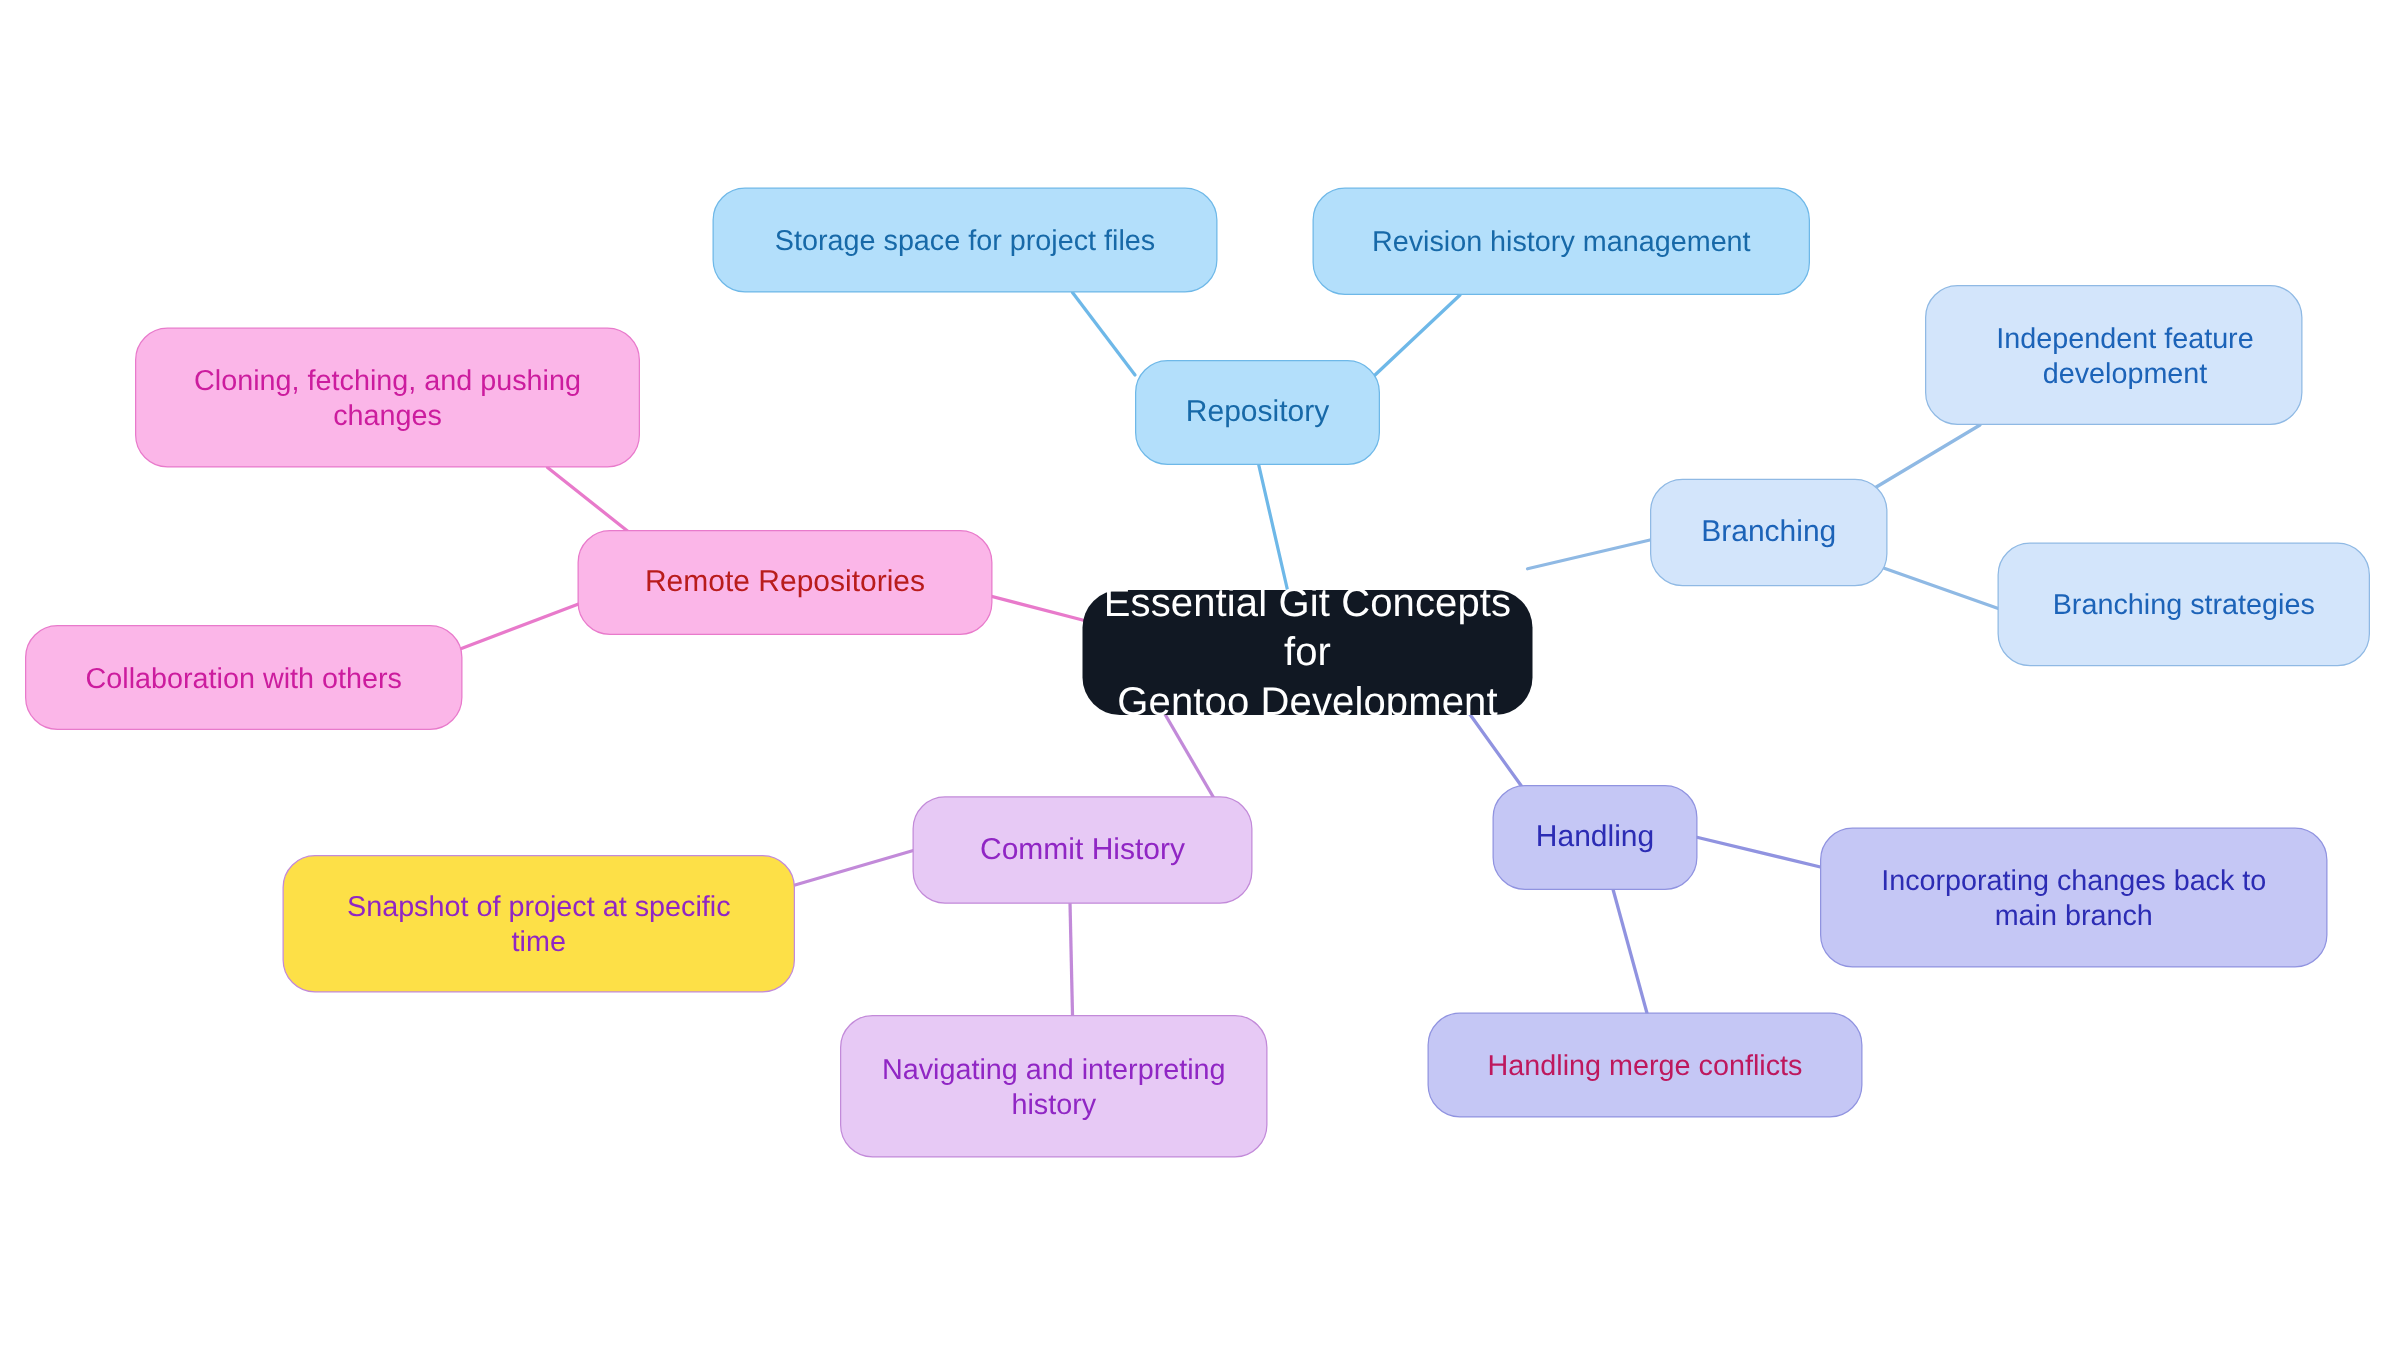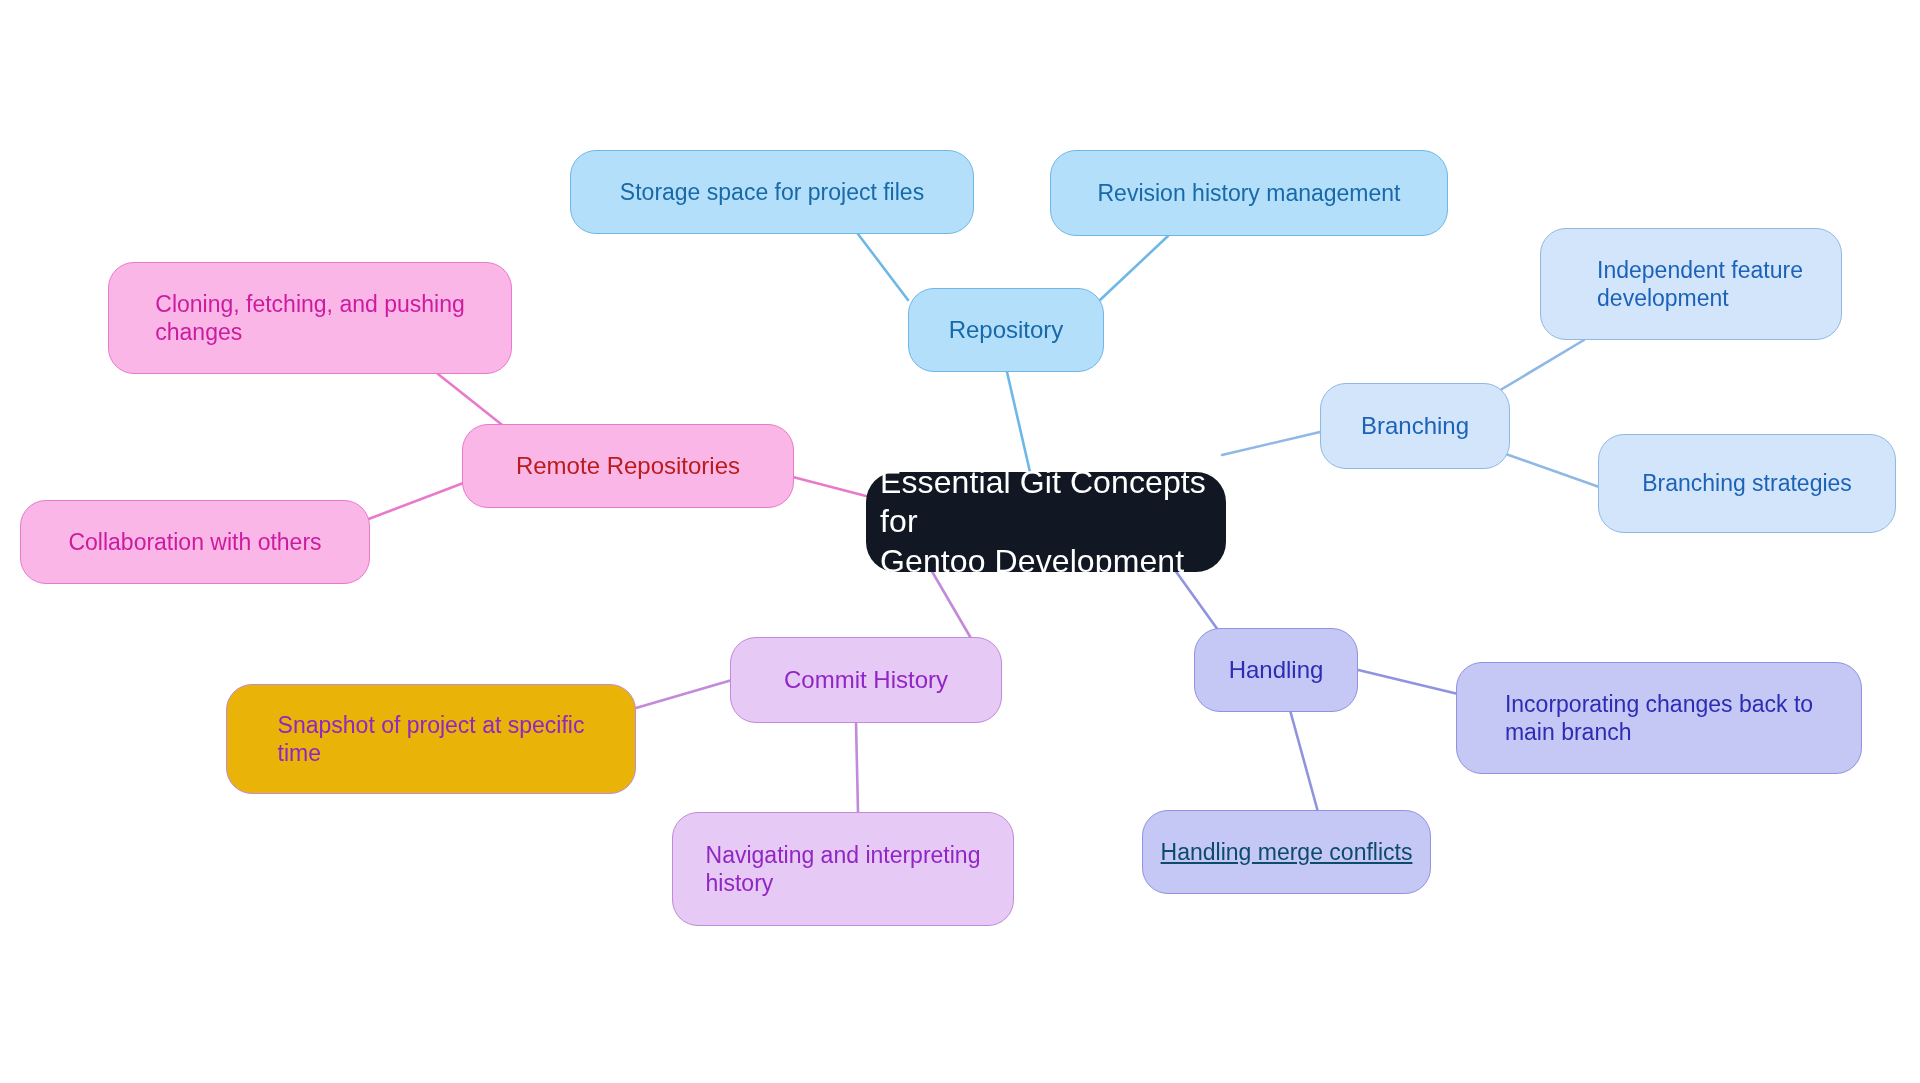--- a/index.html
+++ b/index.html
@@ -26,20 +26,21 @@
     width: 1920px;
     height: 1083px;
     overflow: visible;
   }
   .node {
     position: absolute;
     box-sizing: border-box;
     display: flex;
     align-items: center;
     justify-content: center;
+    text-align: center;
     border-radius: 26px;
     border-style: solid;
     border-width: 1.5px;
     line-height: 1.22;
     padding: 4px 14px;
     z-index: 2;
     white-space: pre-line;
   }
   .node.root {
     border-radius: 30px;
@@ -84,23 +85,23 @@
       <div class="node branch" style="left: 908px; top: 288px; width: 196px; height: 84px; background: rgb(179, 223, 251); color: rgb(23, 105, 168); border-color: rgb(110, 184, 232);">Repository</div>
       <div class="node leaf" style="left: 570px; top: 150px; width: 404px; height: 84px; background: rgb(179, 223, 251); color: rgb(23, 105, 168); border-color: rgb(110, 184, 232);">Storage space for project files</div>
       <div class="node leaf" style="left: 1050px; top: 150px; width: 398px; height: 86px; background: rgb(179, 223, 251); color: rgb(23, 105, 168); border-color: rgb(110, 184, 232);">Revision history management</div>
       <div class="node branch" style="left: 1320px; top: 383px; width: 190px; height: 86px; background: rgb(211, 229, 251); color: rgb(28, 99, 184); border-color: rgb(143, 185, 228);">Branching</div>
       <div class="node leaf" style="left: 1540px; top: 228px; width: 302px; height: 112px; background: rgb(211, 229, 251); color: rgb(28, 99, 184); border-color: rgb(143, 185, 228); padding-left: 32px;">Independent feature
 development</div>
       <div class="node leaf" style="left: 1598px; top: 434px; width: 298px; height: 99px; background: rgb(211, 229, 251); color: rgb(28, 99, 184); border-color: rgb(143, 185, 228);">Branching strategies</div>
       <div class="node branch" style="left: 1194px; top: 628px; width: 164px; height: 84px; background: rgb(197, 199, 245); color: rgb(44, 44, 180); border-color: rgb(144, 147, 224);">Handling</div>
       <div class="node leaf" style="left: 1456px; top: 662px; width: 406px; height: 112px; background: rgb(197, 199, 245); color: rgb(44, 44, 180); border-color: rgb(144, 147, 224);">Incorporating changes back to
 main branch</div>
-      <div class="node leaf" style="left: 1142px; top: 810px; width: 289px; height: 84px; background: rgb(197, 199, 245); color: #0c4a6e; border-color: rgb(144, 147, 224); text-decoration: underline;">Handling merge conflicts</div>
+      <div class="node leaf" style="left: 1142px; top: 810px; width: 348px; height: 84px; background: rgb(197, 199, 245); color: #be185d; border-color: rgb(144, 147, 224);">Handling merge conflicts</div>
       <div class="node branch" style="left: 730px; top: 637px; width: 272px; height: 86px; background: rgb(231, 201, 245); color: rgb(144, 38, 196); border-color: rgb(194, 138, 217);">Commit History</div>
-      <div class="node leaf" style="left: 226px; top: 684px; width: 410px; height: 110px; background: #eab308; color: rgb(144, 38, 196); border-color: rgb(194, 138, 217);">Snapshot of project at specific
+      <div class="node leaf" style="left: 226px; top: 684px; width: 410px; height: 110px; background: #fde047; color: rgb(144, 38, 196); border-color: rgb(194, 138, 217);">Snapshot of project at specific
 time</div>
       <div class="node leaf" style="left: 672px; top: 812px; width: 342px; height: 114px; background: rgb(231, 201, 245); color: rgb(144, 38, 196); border-color: rgb(194, 138, 217);">Navigating and interpreting
 history</div>
       <div class="node branch" style="left: 462px; top: 424px; width: 332px; height: 84px; background: rgb(251, 182, 232); color: #b91c1c; border-color: rgb(232, 122, 203);">Remote Repositories</div>
       <div class="node leaf" style="left: 108px; top: 262px; width: 404px; height: 112px; background: rgb(251, 182, 232); color: rgb(204, 28, 158); border-color: rgb(232, 122, 203);">Cloning, fetching, and pushing
 changes</div>
       <div class="node leaf" style="left: 20px; top: 500px; width: 350px; height: 84px; background: rgb(251, 182, 232); color: rgb(204, 28, 158); border-color: rgb(232, 122, 203);">Collaboration with others</div>
     </div>
 </div>
 

